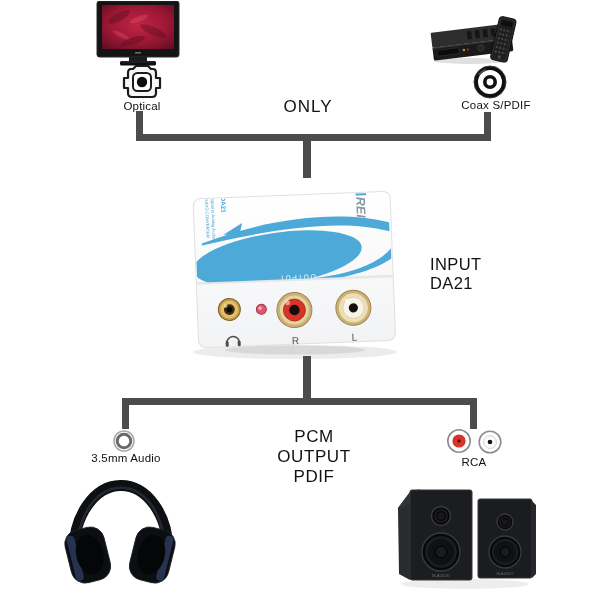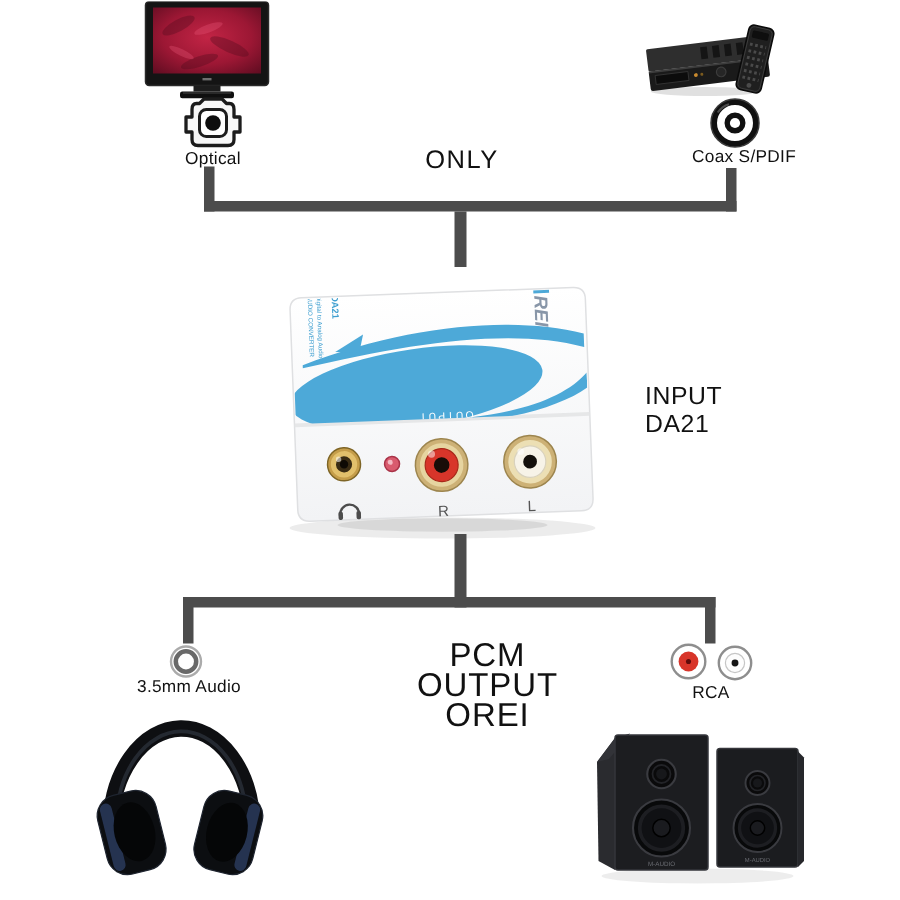--- a/index.html
+++ b/index.html
@@ -6,22 +6,22 @@
   html,body { margin:0; padding:0; background:#ffffff; }
   body { font-family:"Liberation Sans", sans-serif; }
   .stage { position:relative; width:588px; height:600px; background:#ffffff; overflow:hidden; }
   .abs { position:absolute; }
   .wire { position:absolute; background:var(--wire,#4c4c4c); }
   .lbl { position:absolute; color:var(--text,#111); text-align:center; line-height:1.2; }
   .lbl-sm { font-size:11.5px; letter-spacing:.2px; }
   .lbl-lg { font-size:17px; letter-spacing:1px; }
   .devname { position:absolute; left:430px; top:255px; width:80px; text-align:left;
              font-size:16.5px; line-height:19px; letter-spacing:.4px; color:var(--text,#111); }
-  .pcm { position:absolute; left:270px; top:427px; width:110px; text-align:center;
-         font-size:22px; line-height:20px; letter-spacing:.6px; color:var(--text,#111); }
+  .pcm { position:absolute; left:259px; top:427px; width:110px; text-align:center;
+         font-size:17px; line-height:20px; letter-spacing:.6px; color:var(--text,#111); }
   svg { display:block; font-family:"Liberation Sans", sans-serif; }
 </style>
 </head>
 <body>
 
 <div class="stage">
 
   <svg class="abs" style="left:95px;top:1px;" width="88" height="66" viewBox="0 0 88 66">
     <defs>
       <radialGradient id="tvRed" cx="50%" cy="45%" r="75%">
@@ -186,21 +186,21 @@
 
   <svg class="abs" style="left:111px;top:428px;" width="26" height="26" viewBox="0 0 26 26">
     <circle cx="13" cy="13" r="10" fill="#ffffff" stroke="#ababab" stroke-width="1.6"></circle>
     <circle cx="13" cy="13" r="6.8" fill="#ffffff" stroke="#696969" stroke-width="3"></circle>
   </svg>
   <div class="lbl lbl-sm" style="left:86px;top:452px;width:80px;">3.5mm Audio</div>
 
   <div class="pcm">
     <div>PCM</div>
     <div>OUTPUT</div>
-    <div>OREI</div>
+    <div>PDIF</div>
   </div>
 
   <svg class="abs" style="left:443px;top:427px;" width="62" height="30" viewBox="0 0 62 30">
     <g>
       <circle cx="16" cy="14" r="11.2" fill="#ffffff" stroke="#8e8e8e" stroke-width="1.6"></circle>
       <circle cx="16" cy="14" r="6.6" style="fill:var(--rca_red,#d8352a)"></circle>
       <circle cx="16" cy="14" r="1.7" fill="#5f0b0b"></circle>
     </g>
     <g>
       <circle cx="47" cy="15" r="10.8" fill="#ffffff" stroke="#8e8e8e" stroke-width="1.6"></circle>

